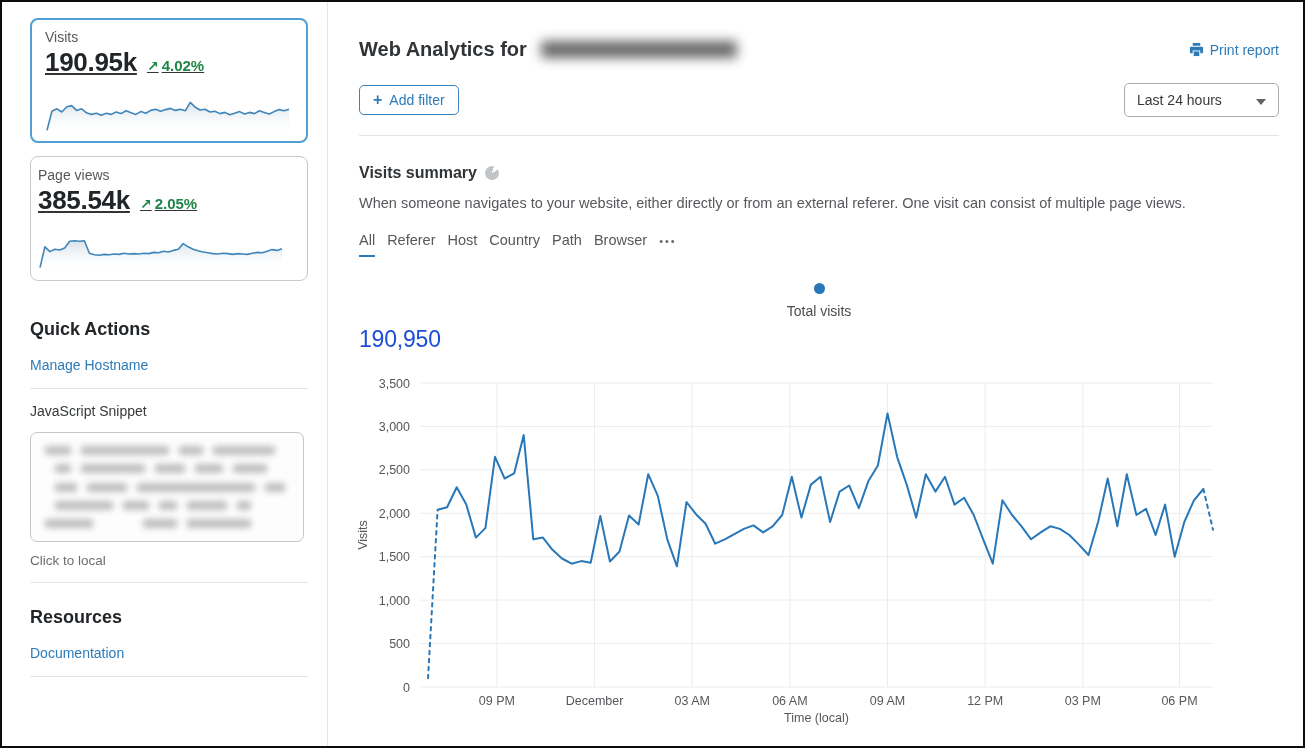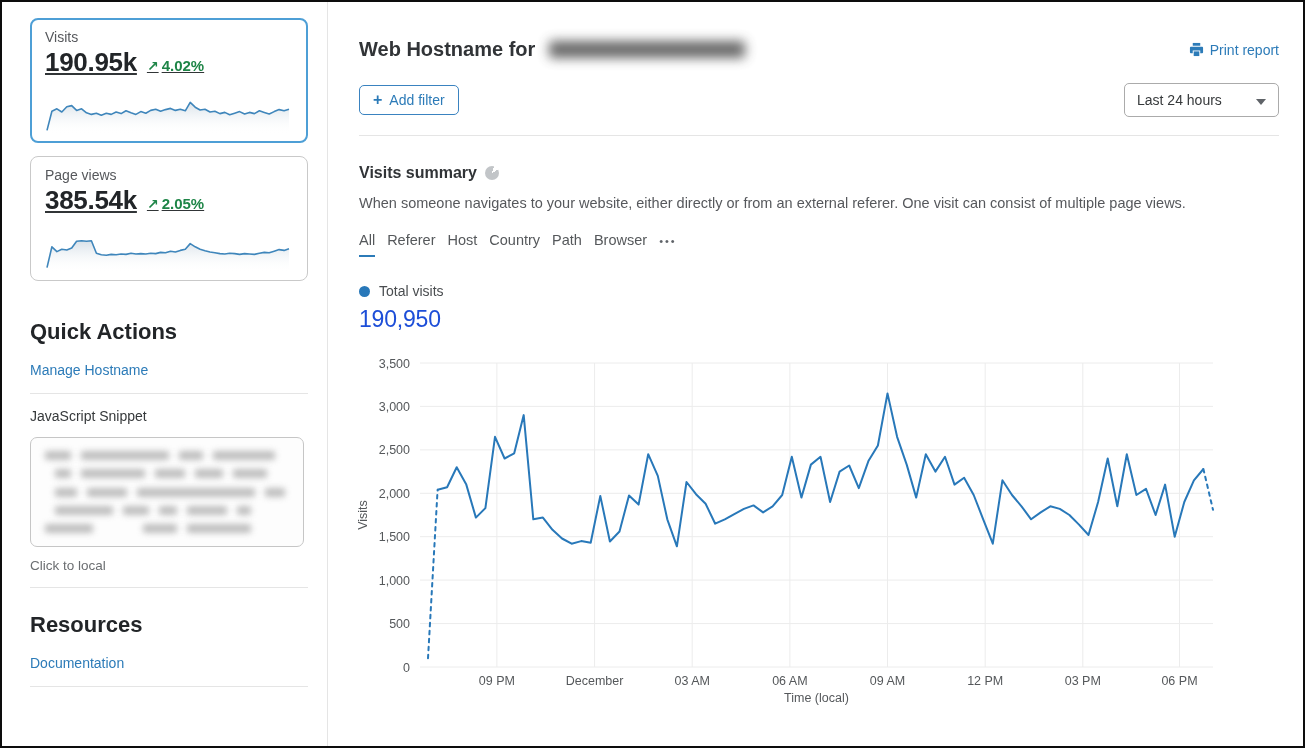--- a/index.html
+++ b/index.html
@@ -11,30 +11,30 @@
     --muted:#55585b;
     --border:#e5e5e5;
   }
   *{box-sizing:border-box;}
   html,body{margin:0;padding:0;background:#fff;}
   body{font-family:"Liberation Sans","DejaVu Sans",sans-serif;color:var(--text);}
   .frame{width:1305px;height:748px;border:2px solid #0d0d0d;border-radius:0;background:#fff;display:flex;overflow:hidden;}
 
   
   .sidebar{width:326px;min-width:326px;border-right:1px solid var(--border);padding:16px 19px 0 28px;}
-  .metric-card{width:278px;height:125px;border:1px solid #c9c9c9;border-radius:8px;padding:10px 14px;cursor:pointer;background:#fff;}
+  .metric-card{width:278px;height:125px;border:1px solid #c9c9c9;border-radius:8px;padding:10px 7px;cursor:pointer;background:#fff;}
   .metric-card.selected{border:2px solid var(--sel-border);padding:9px 13px;}
   .metric-card + .metric-card{margin-top:13px;}
   .metric-label{font-size:14px;color:#56585c;}
   .metric-value-row{display:flex;align-items:baseline;gap:10px;margin-top:2px;text-decoration:underline;}
   .metric-value{font-size:26px;font-weight:700;color:#222528;letter-spacing:-.3px;}
   .metric-delta{color:var(--positive);font-size:15px;font-weight:600;}
   .metric-delta .arrow{font-size:14px;margin-right:3px;}
   .spark{margin-top:6px;height:52px;}
-  .side-h{font-size:22px;font-weight:700;color:#222528;margin:38px 0 0;}
+  .side-h{font-size:18px;font-weight:700;color:#222528;margin:38px 0 0;}
   .side-link{display:inline-block;margin-top:17px;font-size:14px;color:var(--accent);text-decoration:none;cursor:pointer;}
   .divider{height:1px;background:var(--border);margin-top:14px;width:278px;}
   .snippet-label{margin-top:14px;font-size:14px;color:#36393b;}
   .snippet-box{margin-top:13px;width:274px;height:110px;background:#fdfdfd;border:1px solid #c6c6c6;border-radius:7px;padding:13px 14px;cursor:pointer;display:flex;flex-direction:column;justify-content:space-between;}
   .blur-row{display:flex;gap:10px;}
   .blur-seg{height:9px;background:#a9a9a9;border-radius:2px;filter:blur(3px);opacity:.75;}
   .click-copy{margin-top:11px;font-size:13.5px;color:#6b6e71;}
 
   
   .main{flex:1;padding:0 24px 0 31px;}
@@ -50,21 +50,21 @@
   .main-divider{height:1px;background:var(--border);margin-top:18px;}
 
   .summary-title-row{display:flex;align-items:center;gap:8px;margin-top:28px;}
   .summary-title{font-size:16px;font-weight:700;color:#313437;}
   .pie-icon{width:14px;height:14px;border-radius:50%;background:conic-gradient(from 18deg,#ffffff 0 42deg,#c2c5c8 42deg 360deg);}
   .summary-desc{margin-top:13px;font-size:14.5px;color:#56585c;max-width:900px;}
   .tabs{display:flex;align-items:center;gap:12px;margin-top:21px;}
   .tab{font-size:14.5px;color:#55585b;cursor:pointer;padding-bottom:7px;border-bottom:2px solid transparent;}
   .tab.active{border-bottom-color:var(--accent);}
   .tab-more{font-size:11px;letter-spacing:2px;color:#5f6368;cursor:pointer;padding-bottom:7px;}
-  .legend-row{display:flex;align-items:center;gap:9px;margin-top:26px;}
+  .legend-row{display:flex;align-items:center;gap:9px;margin-top:26px;flex-direction:column;}
   .legend-dot{width:11px;height:11px;border-radius:50%;background:var(--chart-line);}
   .legend-label{font-size:14px;color:#4a4d50;}
   .total-visits{font-size:23px;font-weight:400;color:#1d4ed8;margin-top:7px;letter-spacing:-.2px;}
   .chart-wrap{margin-top:22px;margin-left:-4px;}
 </style>
 </head>
 <body>
 
 <div class="frame">
 
@@ -150,21 +150,21 @@
 
     <h2 class="side-h" style="margin-top:24px">Resources</h2>
     <a class="side-link">Documentation</a>
     <div class="divider"></div>
   </aside>
 
   <main class="main">
 
     <div class="hdr-row">
       <div class="page-title">
-        <span>Web Hostname for</span>
+        <span>Web Analytics for</span>
         <span class="redacted-domain"></span>
       </div>
       <a class="print-link">
         <svg width="15" height="15" viewBox="0 0 16 16" fill="#2c7bb8">
             <path d="M4 1h8v3H4z"></path>
             <path d="M2 5h12a1 1 0 0 1 1 1v5a1 1 0 0 1-1 1h-2v-3H4v3H2a1 1 0 0 1-1-1V6a1 1 0 0 1 1-1z"></path>
             <path d="M5 10h6v5H5z"></path>
           </svg>
         <span>Print report</span>
       </a>

